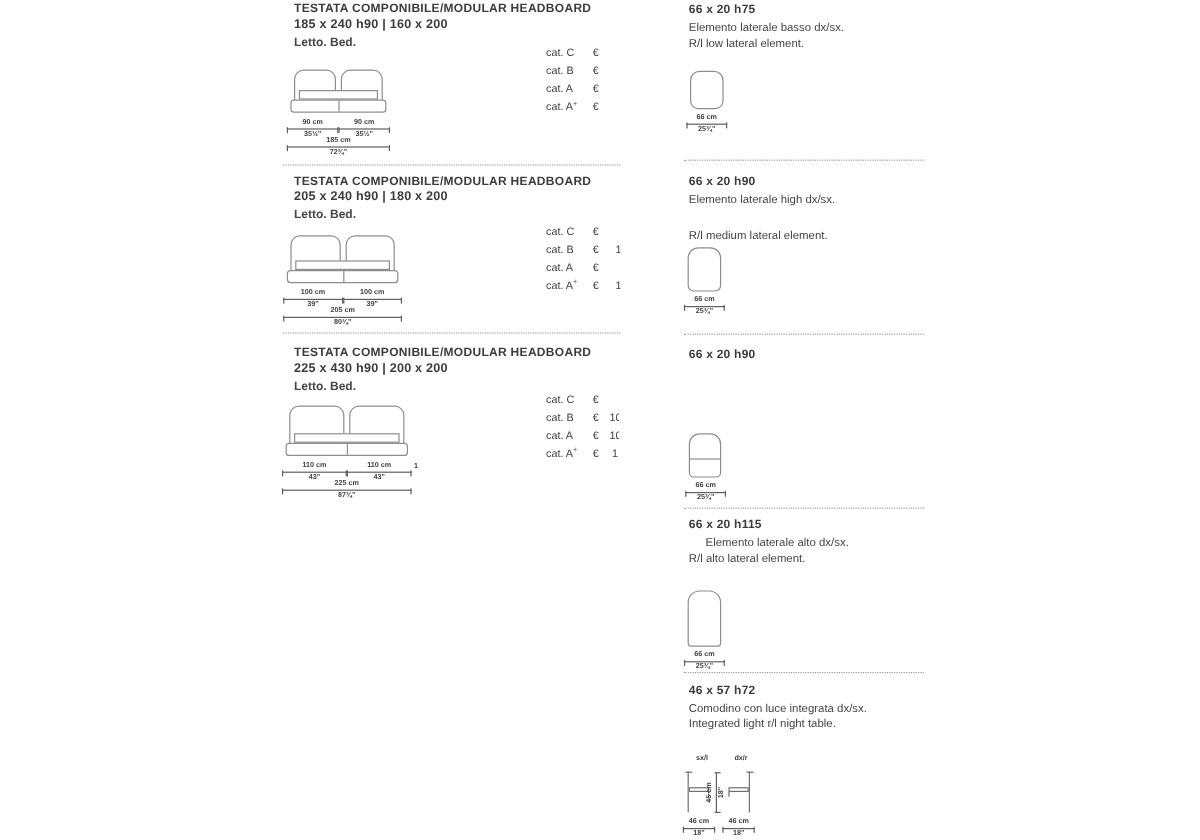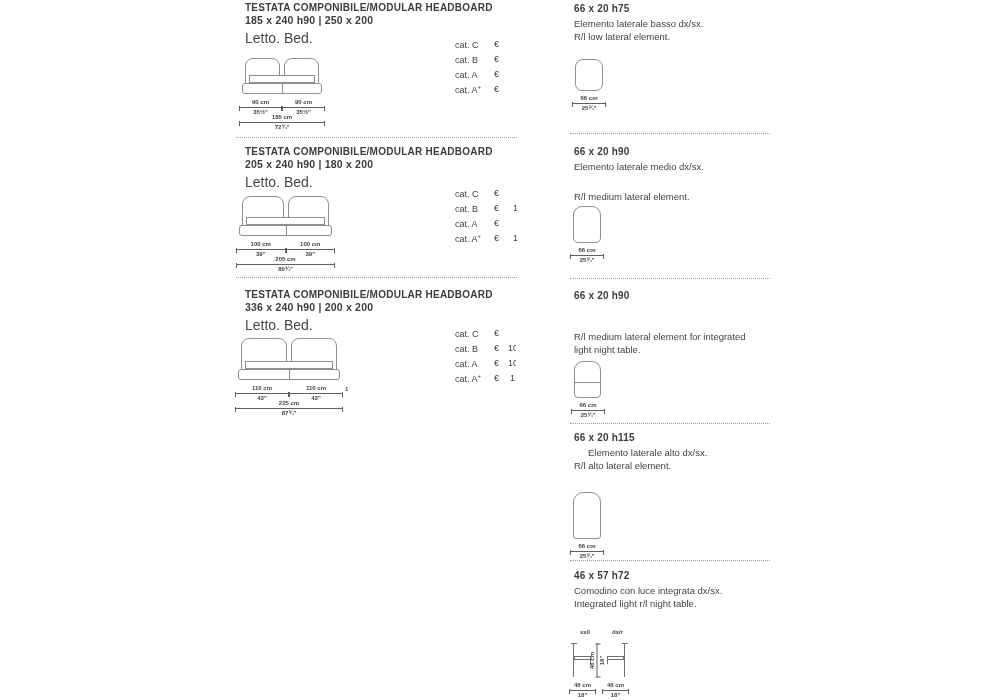--- a/index.html
+++ b/index.html
@@ -6,21 +6,21 @@
   html,body { background:#ffffff; }
   body {
     width:1000px; height:700px; position:relative; overflow:hidden;
     font-family:"Liberation Sans", sans-serif; color:#3f3f3f;
   }
   .abs { position:absolute; }
 
   
   .l-title  { font-size:10px; font-weight:600; letter-spacing:.25px; white-space:nowrap; color:#3c3c3c;text-align:right; }
   .l-sizes  { font-size:10.5px; font-weight:600; letter-spacing:.2px; white-space:nowrap; color:#3c3c3c; }
-  .l-letto  { font-size:14px; color:#474747; }
+  .l-letto  { font-size:10px; color:#474747;font-weight:bold; }
   .r-title  { font-size:10px; font-weight:600; letter-spacing:.2px; white-space:nowrap; color:#3c3c3c; }
   .r-desc   { font-size:9.5px; line-height:13px; color:#434343; width:172px; }
 
   
   .prow { position:absolute; font-size:9px; white-space:nowrap; color:#3f3f3f; }
   .prow .cat  { display:inline-block; }
   .prow sup   { font-size:6px; vertical-align:4px; }
   .prow .cur  { position:absolute; left:39px; top:0; }
   .prow .partial { position:absolute; top:0; overflow:hidden; white-space:nowrap; }
 
@@ -63,21 +63,21 @@
   .ns-bar::before { content:""; position:absolute; top:0; left:-3px; width:6px; border-top:1px solid #707070; }
   .ns-shelf { position:absolute; height:4px; border:1px solid #707070; background:#fff; }
   .ns-leg { position:absolute; width:0; height:4px; border-left:1px solid #707070; }
   .vdim { position:absolute; width:34px; transform:rotate(-90deg); }
 </style>
 </head>
 <body>
 
 <div class="abs" style="left:236px; top:0; width:282px; height:140px;">
   <div class="abs l-title" style="left:9px; top:2px;">TESTATA COMPONIBILE/MODULAR HEADBOARD</div>
-  <div class="abs l-sizes" style="left:9px; top:14px;">185 x 240 h90 | 250 x 200</div>
+  <div class="abs l-sizes" style="left:9px; top:14px;">185 x 240 h90 | 160 x 200</div>
   <div class="abs l-letto" style="left:9px; top:30px;">Letto. Bed.</div>
 
   <div class="prow" style="left:219px; top:39px;">
     <span class="cat">cat. C</span><sup></sup>
     <span class="cur">€</span>
   </div>
   <div class="prow" style="left:219px; top:54px;">
     <span class="cat">cat. B</span><sup></sup>
     <span class="cur">€</span>
   </div>
@@ -163,21 +163,21 @@
       <span class="cm">205 cm</span>
       <span class="line"></span>
       <span class="inch">80¾"</span>
     </div>
   </div>
 </div>
 <div class="divider" style="left:236px; top:277px; width:281px;"></div>
 
 <div class="abs" style="left:236px; top:284px; width:282px; height:135px;">
   <div class="abs l-title" style="left:9px; top:5px;">TESTATA COMPONIBILE/MODULAR HEADBOARD</div>
-  <div class="abs l-sizes" style="left:9px; top:17px;">336 x 240 h90 | 200 x 200</div>
+  <div class="abs l-sizes" style="left:9px; top:17px;">225 x 430 h90 | 200 x 200</div>
   <div class="abs l-letto" style="left:9px; top:33px;">Letto. Bed.</div>
 
   <div class="prow" style="left:219px; top:44px;">
     <span class="cat">cat. C</span><sup></sup>
     <span class="cur">€</span>
     <span class="partial" style="left:53px; width:8px;"></span>
   </div>
   <div class="prow" style="left:219px; top:59px;">
     <span class="cat">cat. B</span><sup></sup>
     <span class="cur">€</span>
@@ -228,34 +228,33 @@
   <div class="abs dim" style="left:2px; top:95px; width:34px;">
     <span class="cm">66 cm</span>
     <span class="line"></span>
     <span class="inch">25¾"</span>
   </div>
 </div>
 <div class="divider" style="left:570px; top:133px; width:200px;"></div>
 
 <div class="abs" style="left:570px; top:134px; width:200px; height:144px;">
   <div class="abs r-title" style="left:4px; top:12px;">66 x 20 h90</div>
-  <div class="abs r-desc" style="left:4px; top:26px;">Elemento laterale medio dx/sx.</div>
+  <div class="abs r-desc" style="left:4px; top:26px;">Elemento laterale high dx/sx.</div>
   <div class="abs r-desc" style="left:4px; top:56px;">R/l medium lateral element.</div>
   <div class="rshape" style="left:3px; top:72px; width:28px; height:37px; border-radius:9px 9px 5px 5px;"></div>
   <div class="abs dim" style="left:0; top:113px; width:34px;">
     <span class="cm">66 cm</span>
     <span class="line"></span>
     <span class="inch">25¾"</span>
   </div>
 </div>
 <div class="divider" style="left:570px; top:278px; width:200px;"></div>
 
 <div class="abs" style="left:570px; top:279px; width:200px; height:144px;">
   <div class="abs r-title" style="left:4px; top:11px;">66 x 20 h90</div>
-  <div class="abs r-desc" style="left:4px; top:51px;">R/l medium lateral element for integrated light night table.</div>
   <div class="rshape" style="left:4px; top:82px; width:27px; height:37px; border-radius:9px 9px 4px 4px;">
     <div class="split"></div>
   </div>
   <div class="abs dim" style="left:1px; top:123px; width:34px;">
     <span class="cm">66 cm</span>
     <span class="line"></span>
     <span class="inch">25¾"</span>
   </div>
 </div>
 <div class="divider" style="left:570px; top:423px; width:200px;"></div>

